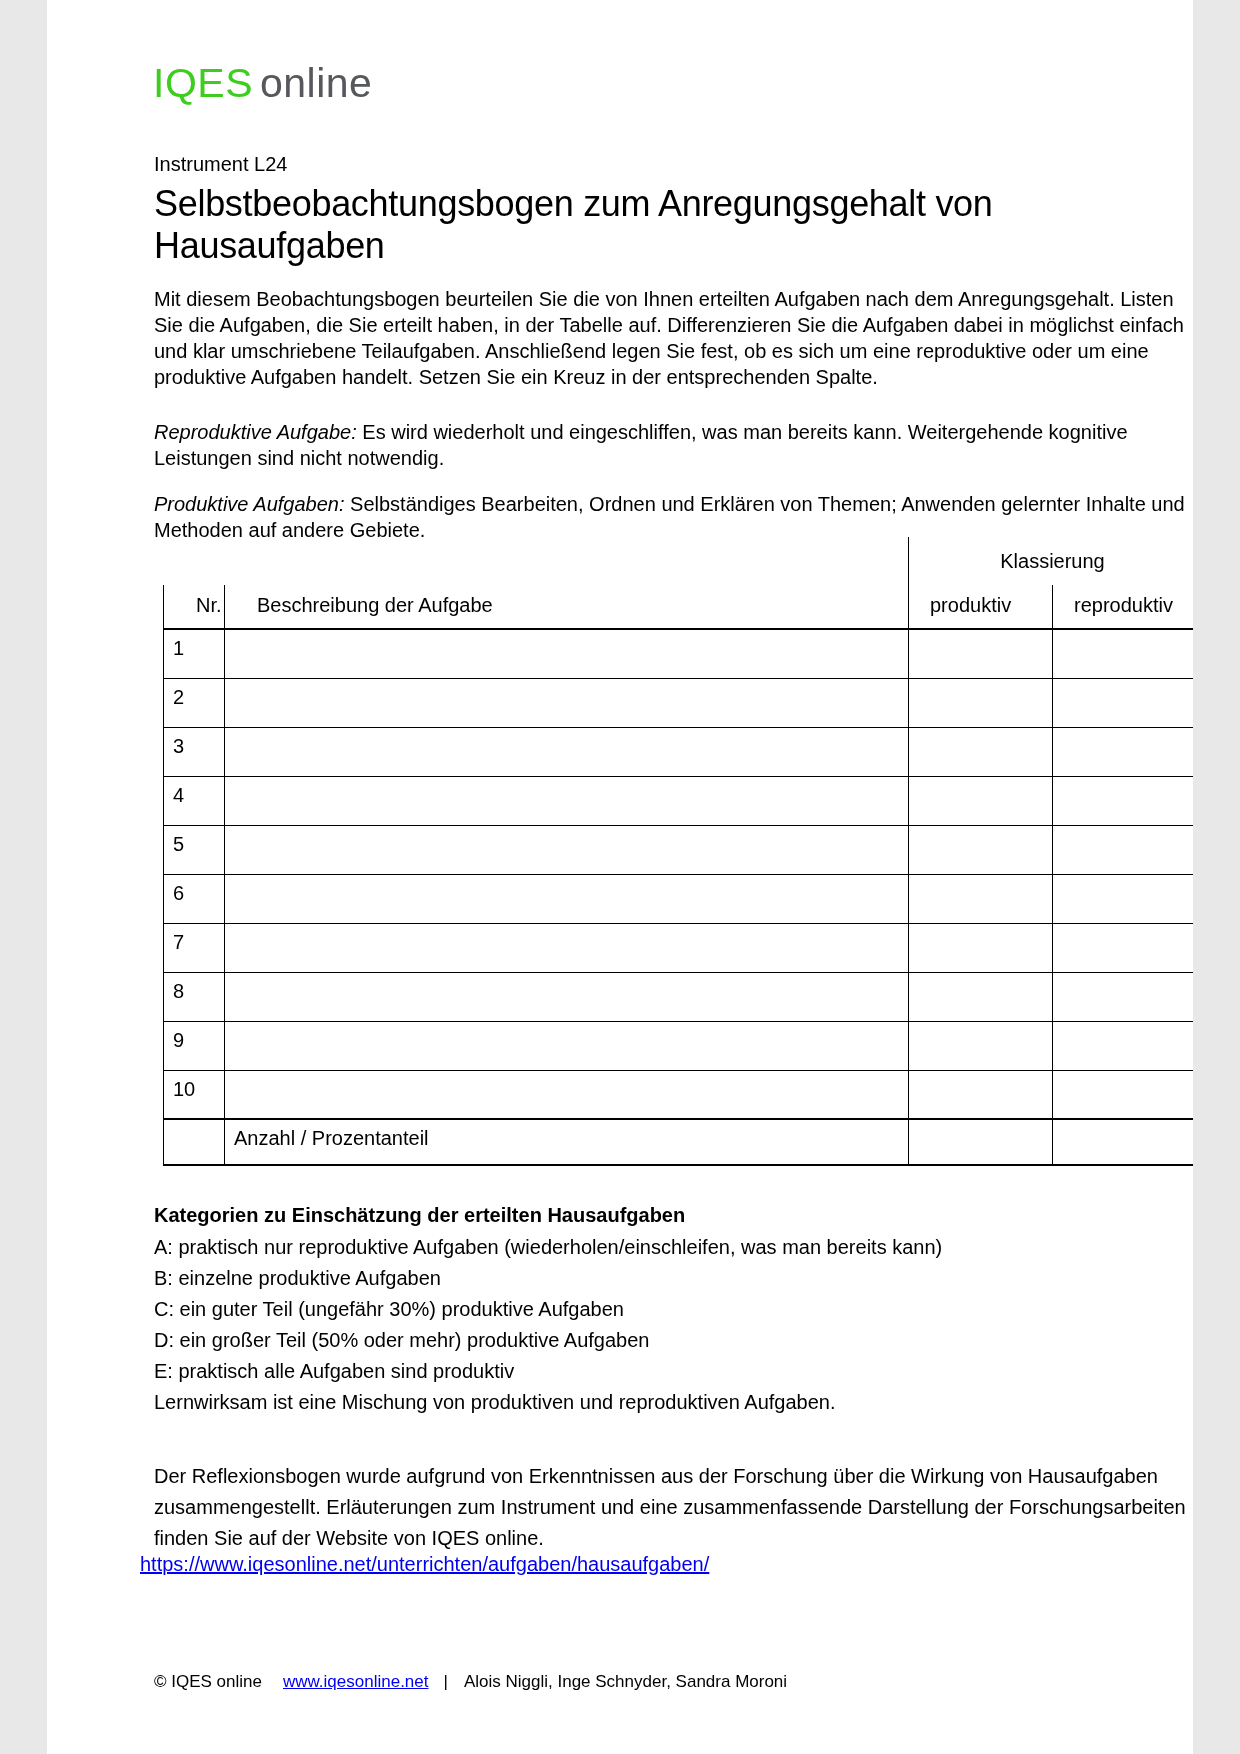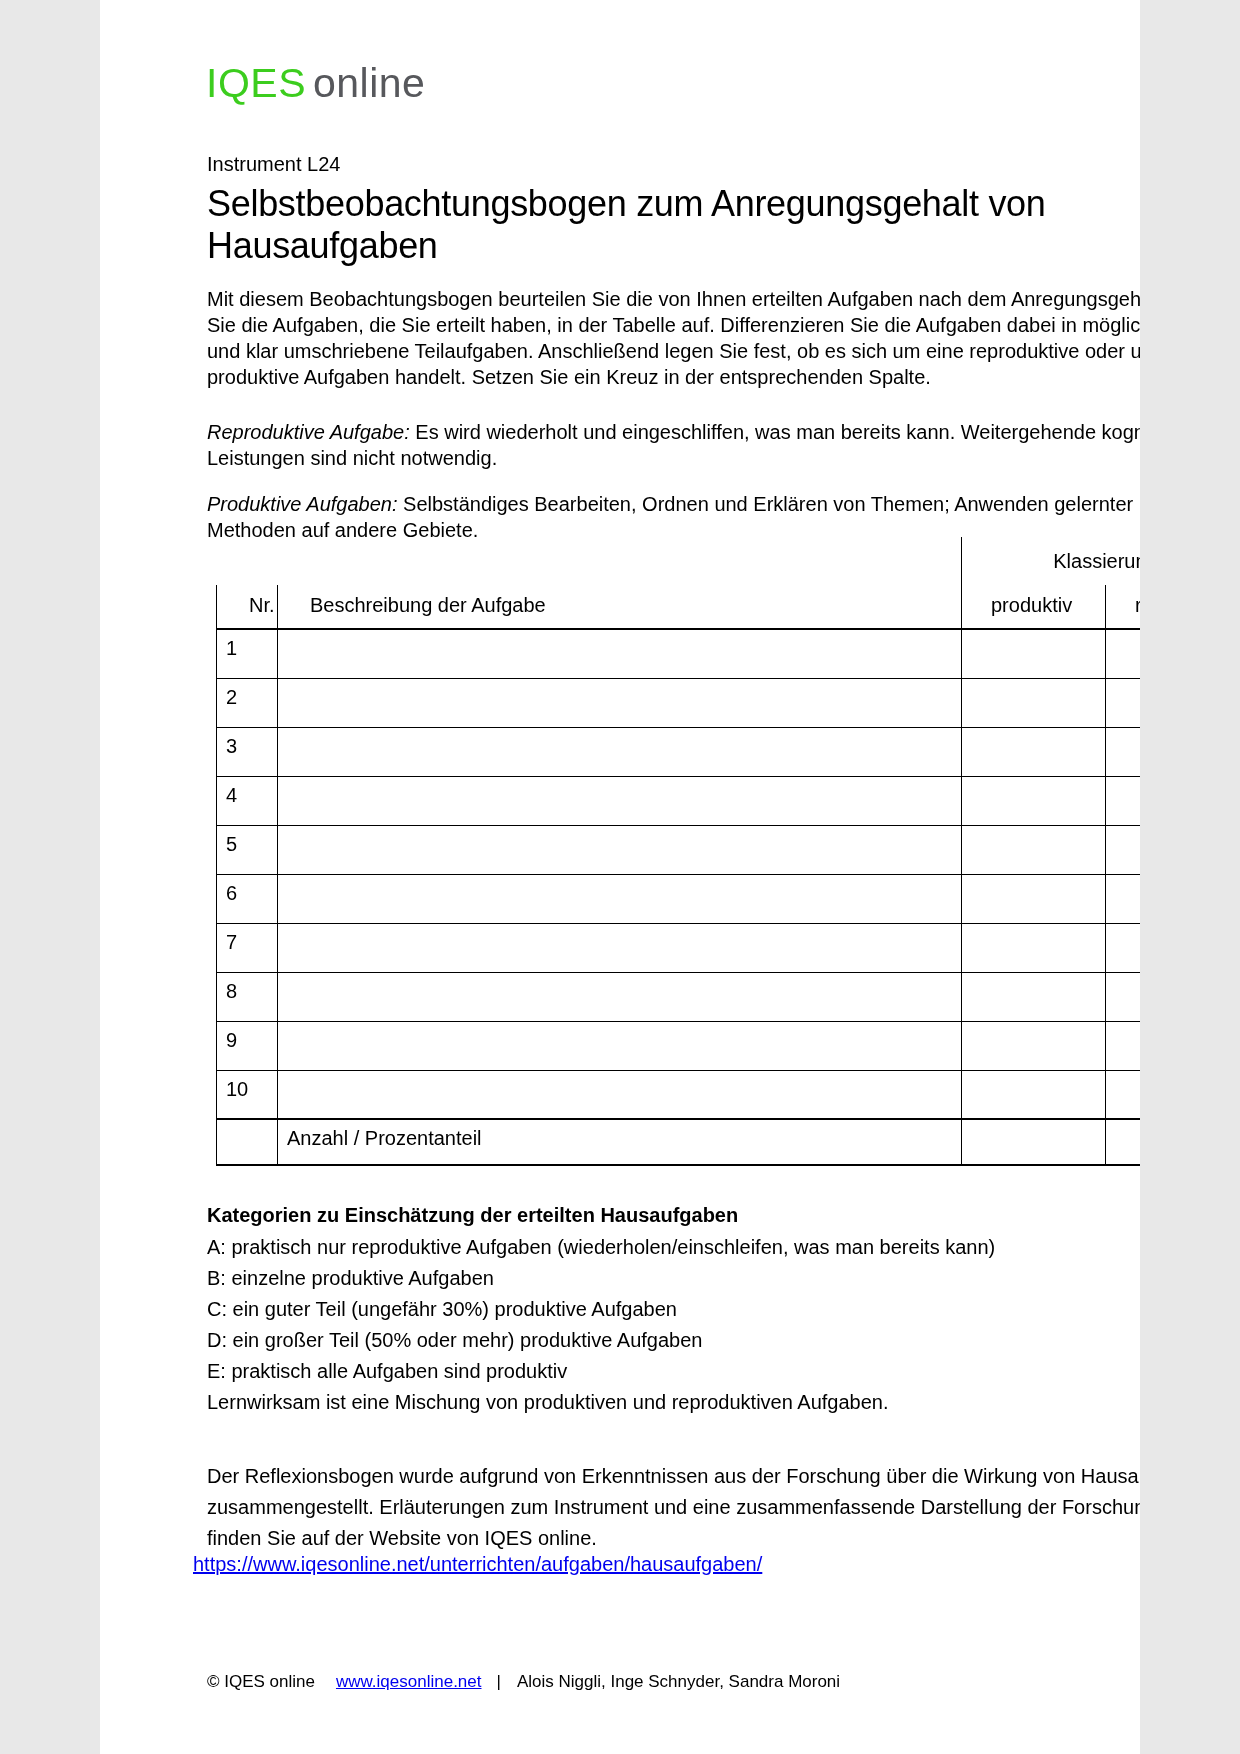--- a/index.html
+++ b/index.html
@@ -1,19 +1,19 @@
 <!DOCTYPE html>
 <html lang="de"><head>
 <meta charset="utf-8">
 <style>
   * { margin:0; padding:0; box-sizing:border-box; }
   html,body { background:#e8e8e8; }
   .page {
     position:relative;
-    width:1040px; height:1754px;
+    width:1146px; height:1754px;
     background:#ffffff;
     color:#000;
     font-family:"Liberation Sans", sans-serif;
     margin:0 auto;
     overflow:hidden;
   }
 
   
   #logo { position:absolute; left:106px; top:60px; font-size:41px; line-height:46px; letter-spacing:0.5px; }
   .logo-iqes   { color:#3ccd1e; }
@@ -46,21 +46,21 @@
 
   .t-klass { height:48px; }
   .k-spacer { width:745px; }
   .k-span {
     width:289px; border-left:1.5px solid #000; border-right:1.5px solid #000;
     display:flex; align-items:center; justify-content:center;
     font-size:20px;
   }
   .t-head { height:45px; border-bottom:2px solid #000; }
   .t-head .cell { padding-top:9px;padding-left:32px; }
-  .t-head .c3, .t-head .c4 { padding-left:29px; }
+  .t-head .c3, .t-head .c4 { padding-left:21px; }
   .t-data { height:49px; border-bottom:1.5px solid #000; }
   .t-data.last { border-bottom:2px solid #000; }
   .t-foot { height:46px; border-bottom:2px solid #000; }
 
   
   #kategorien { position:absolute; left:107px; top:1202px; width:1038px; font-size:20px; }
   #kategorien .kat-heading { font-weight:bold; line-height:26px; margin-bottom:6px; }
   #kategorien p { line-height:26px; margin-bottom:5px; }
 
   

